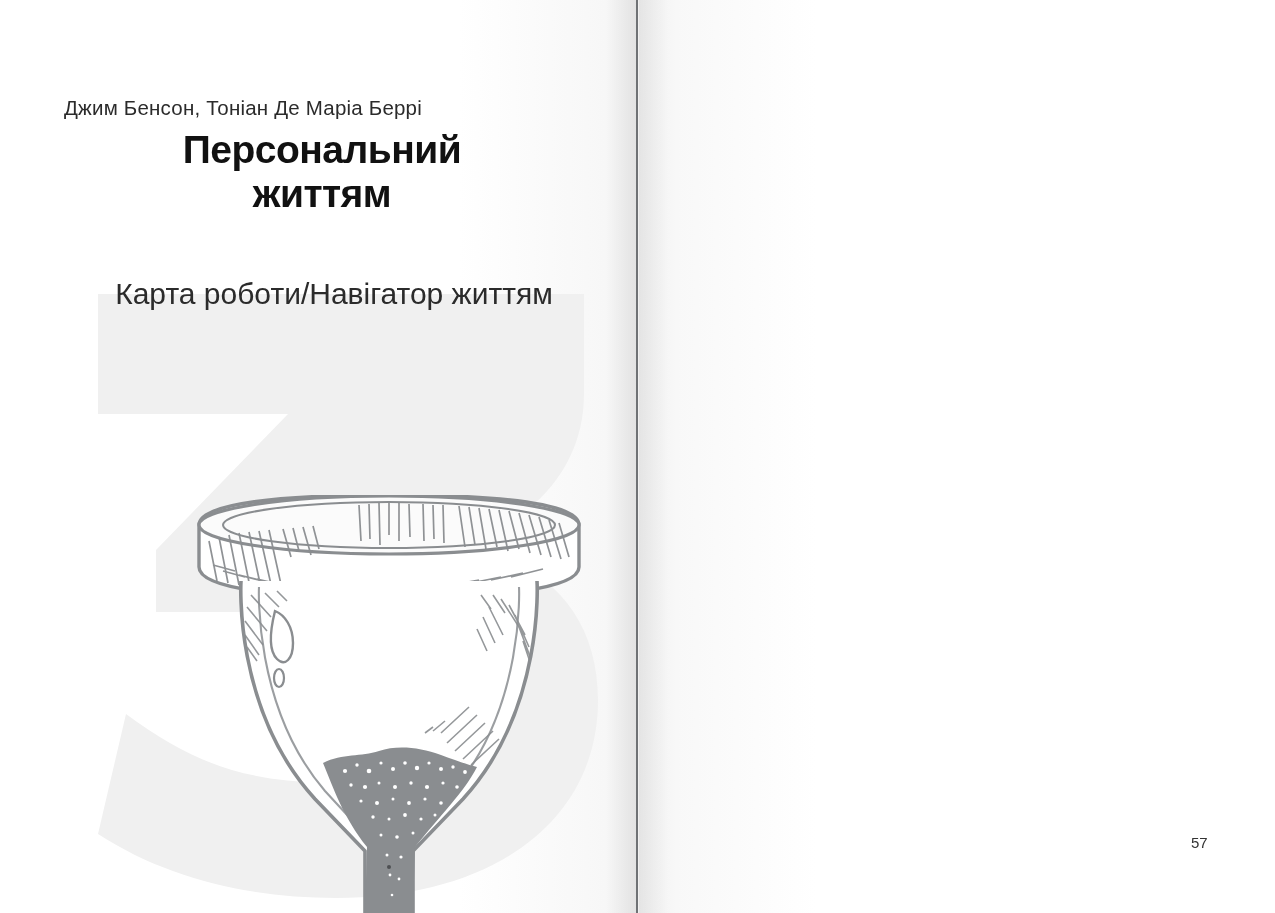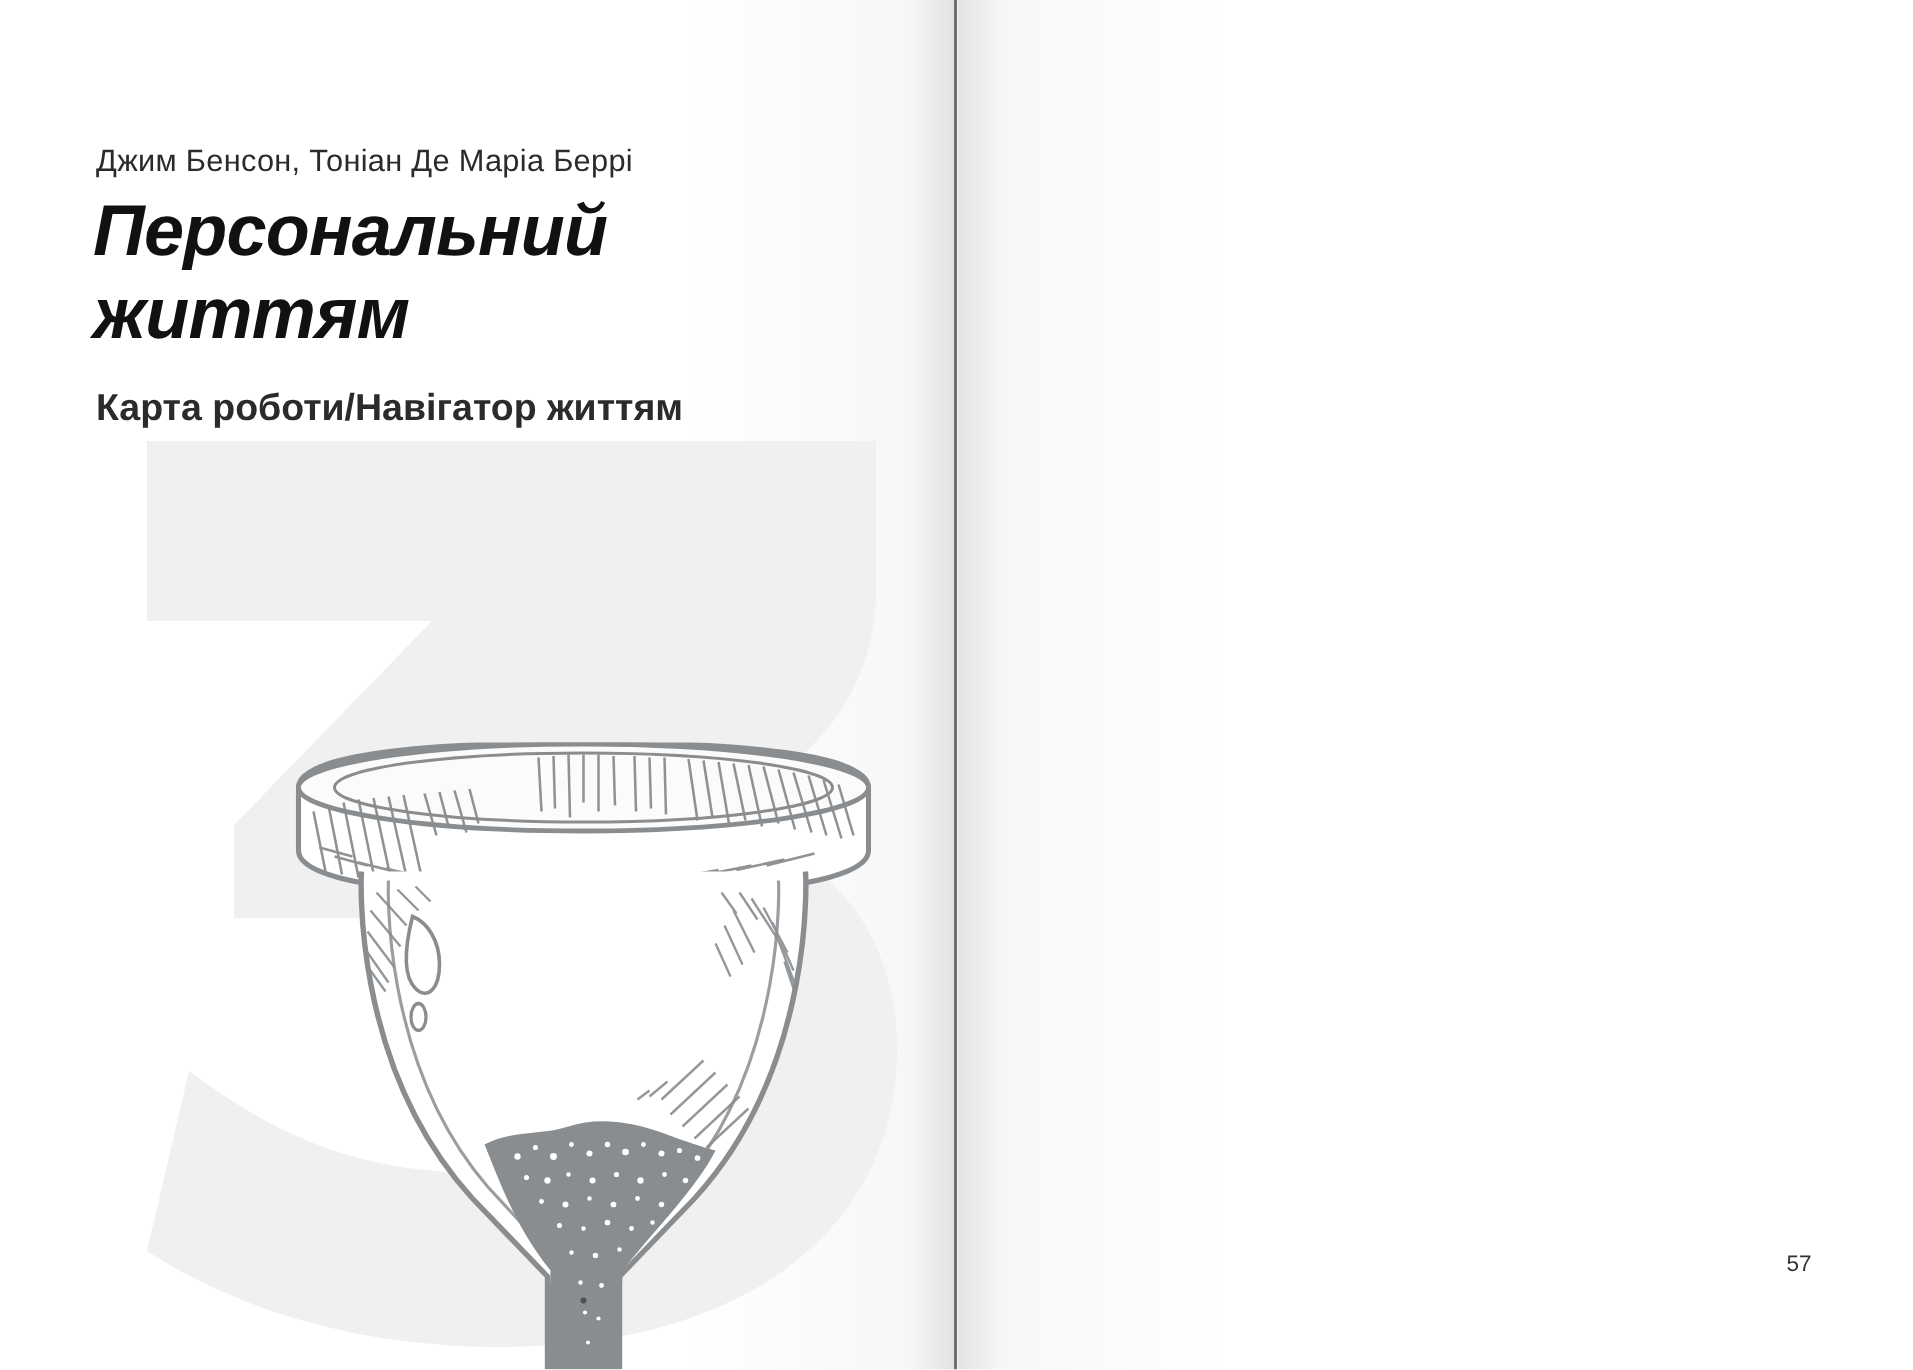--- a/index.html
+++ b/index.html
@@ -15,20 +15,21 @@
   }
 
   
   .spread{position:absolute;inset:0;display:block;}
 
   
   .page-left{
     position:absolute;left:0;top:0;width:637px;height:913px;
     background:linear-gradient(to right,#ffffff 0%,#ffffff 72%,#f7f7f7 95%,#efefef 100%);
     overflow:hidden;
+    text-align:center;
   }
   
   .page-right{
     position:absolute;left:638px;top:0;width:637px;height:913px;
     background:linear-gradient(to left,#ffffff 0%,#ffffff 72%,#f8f8f8 94%,#f0f0f0 100%);
     overflow:hidden;
   }
   .gutter{
     position:absolute;left:636px;top:0;width:2px;height:913px;
     background:#6f7275;
@@ -54,26 +55,26 @@
   .watermark svg{display:block;width:100%;height:100%;}
 
   
   .authors{
     position:absolute;left:64px;top:96px;
     font-size:20.5px;letter-spacing:.2px;
     color:#2b2b2b;font-weight:400;white-space:nowrap;
   }
   .book-title{
     position:absolute;left:62px;top:128px;width:520px;
-    font-size:48px;line-height:1.14;font-weight:700;
-    letter-spacing:-0.5px;color:#111111;font-style:italic;
+    font-size:39px;line-height:1.14;font-weight:700;
+    letter-spacing:-0.5px;color:#111111;
   }
   .subtitle{
-    position:absolute;left:64px;top:257px;width:540px;
-    font-size:25px;line-height:1.25;font-weight:700;color:#2b2b2b;
+    position:absolute;left:64px;top:275px;width:540px;
+    font-size:30px;line-height:1.25;font-weight:400;color:#2b2b2b;
     white-space:nowrap;
   }
 
   
   .hourglass{
     position:absolute;left:183px;top:495px;width:412px;height:418px;
     pointer-events:none;
   }
   .hourglass svg{display:block;width:100%;height:100%;}
 

